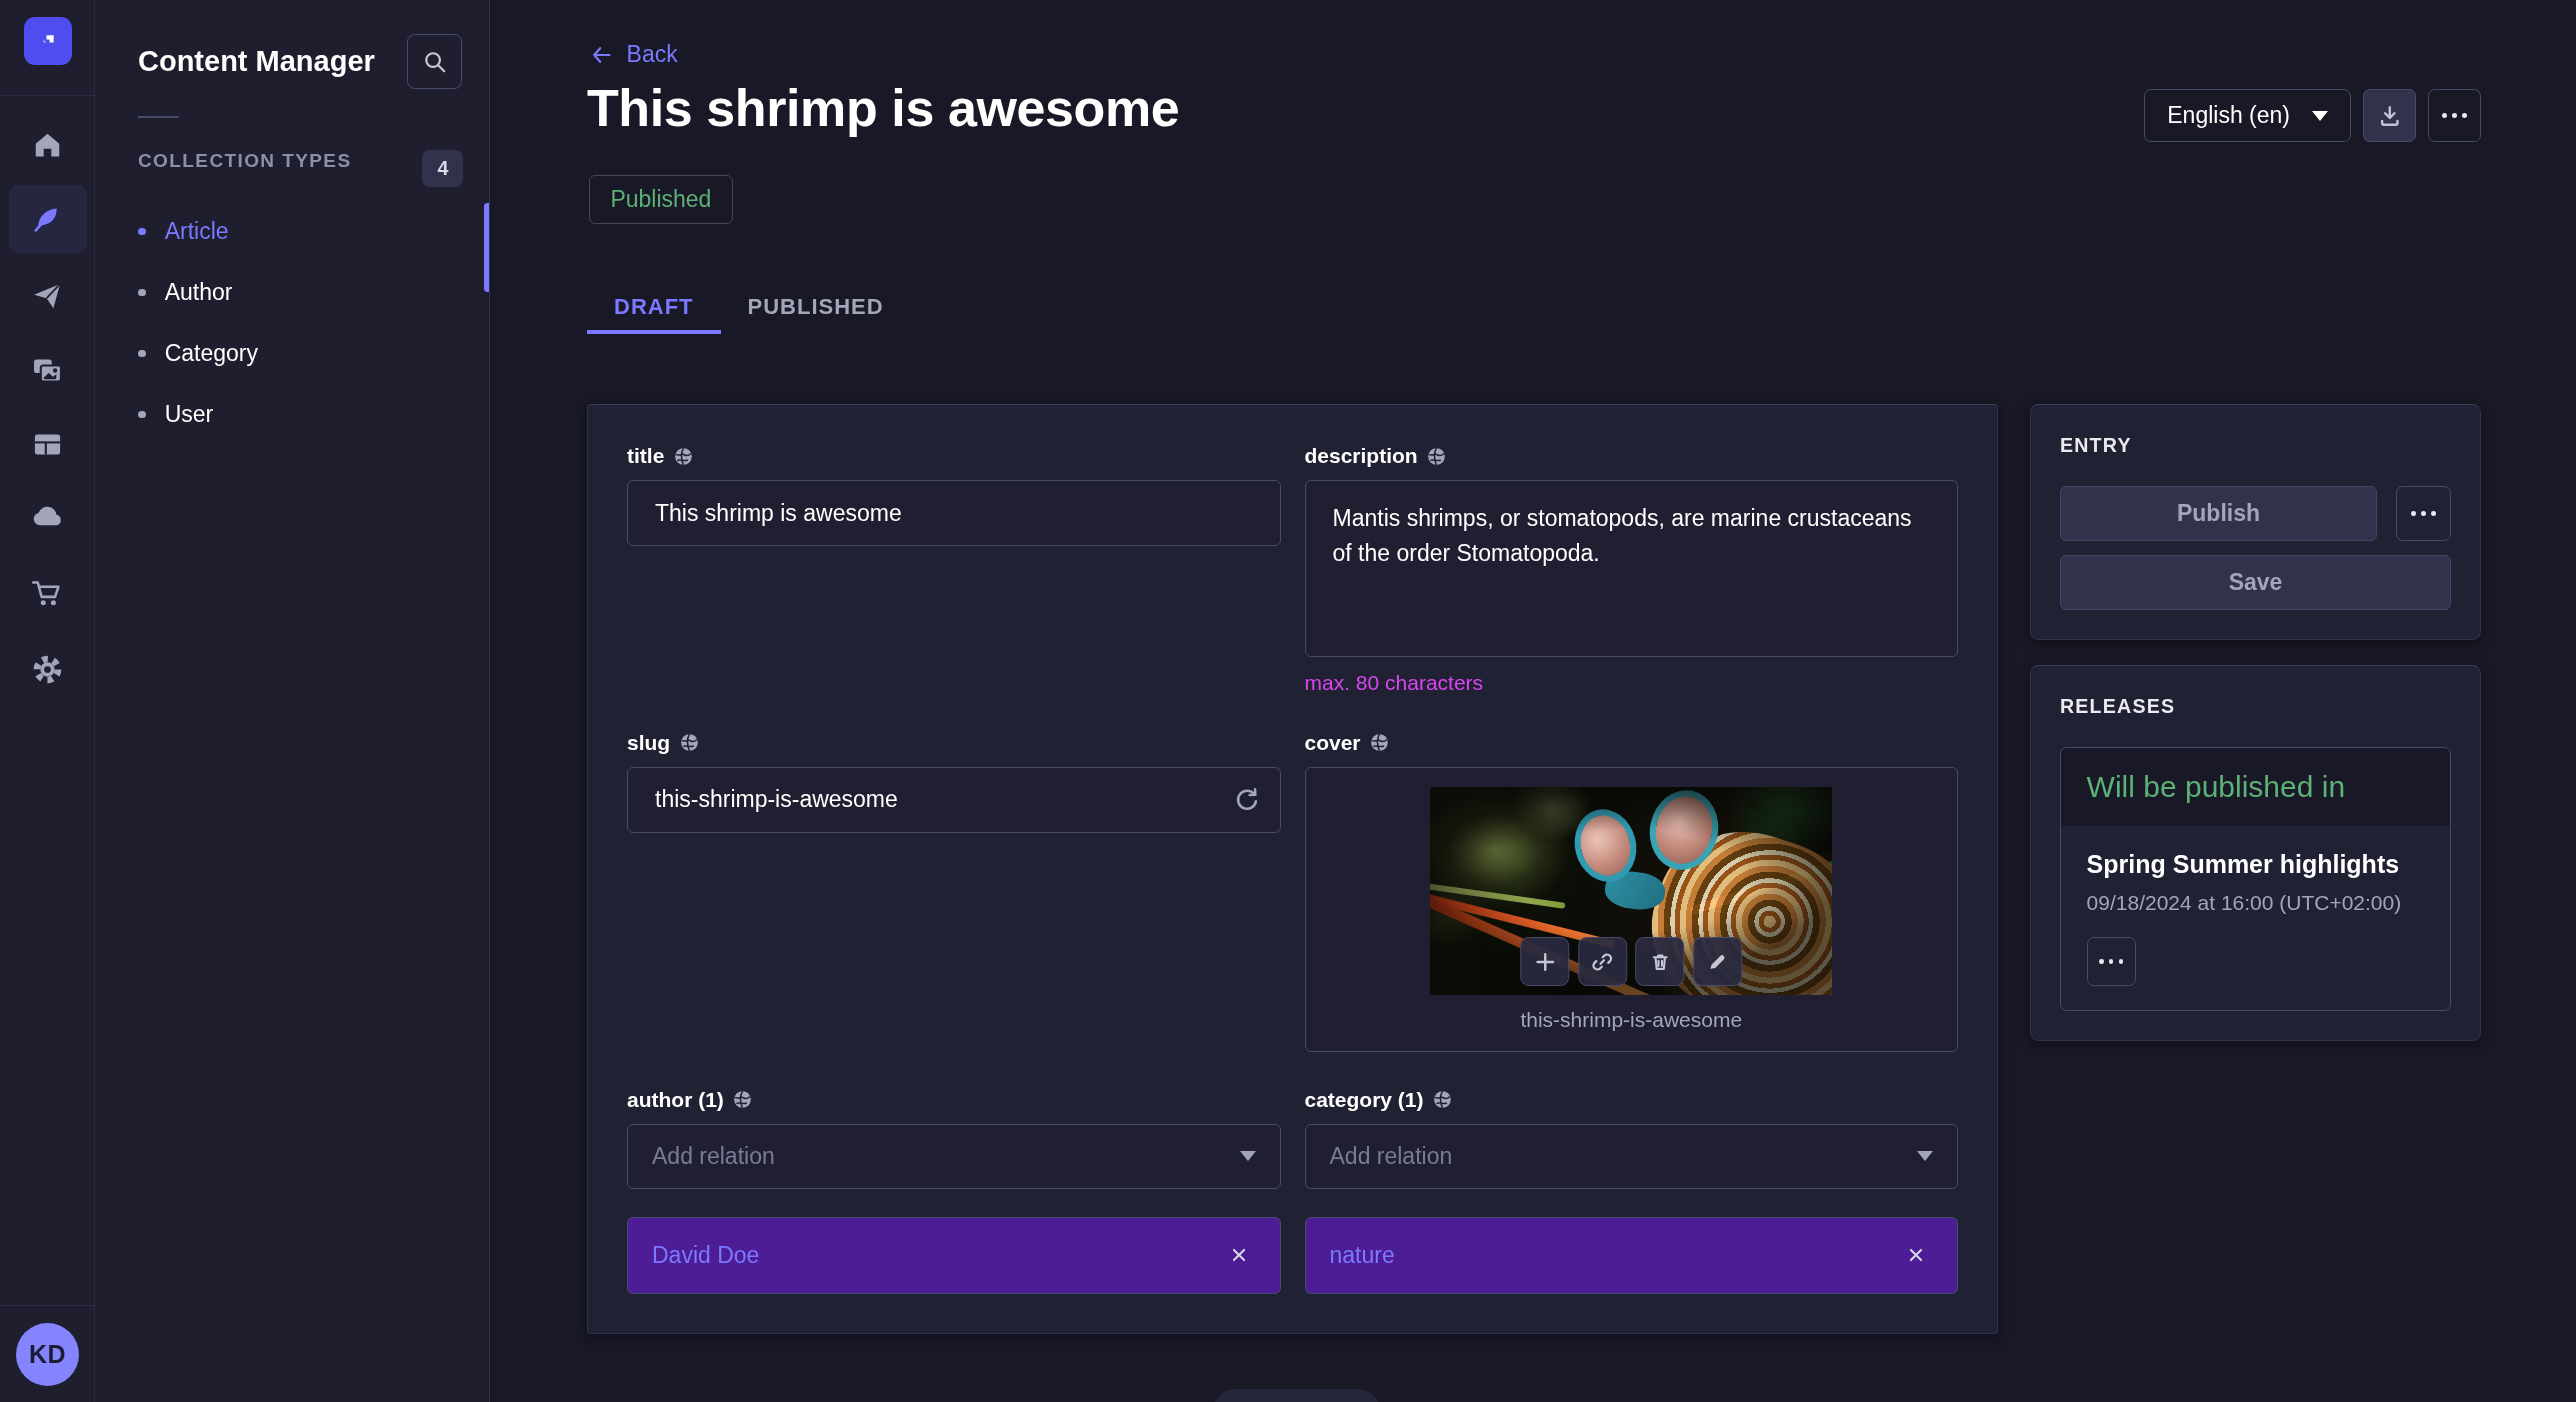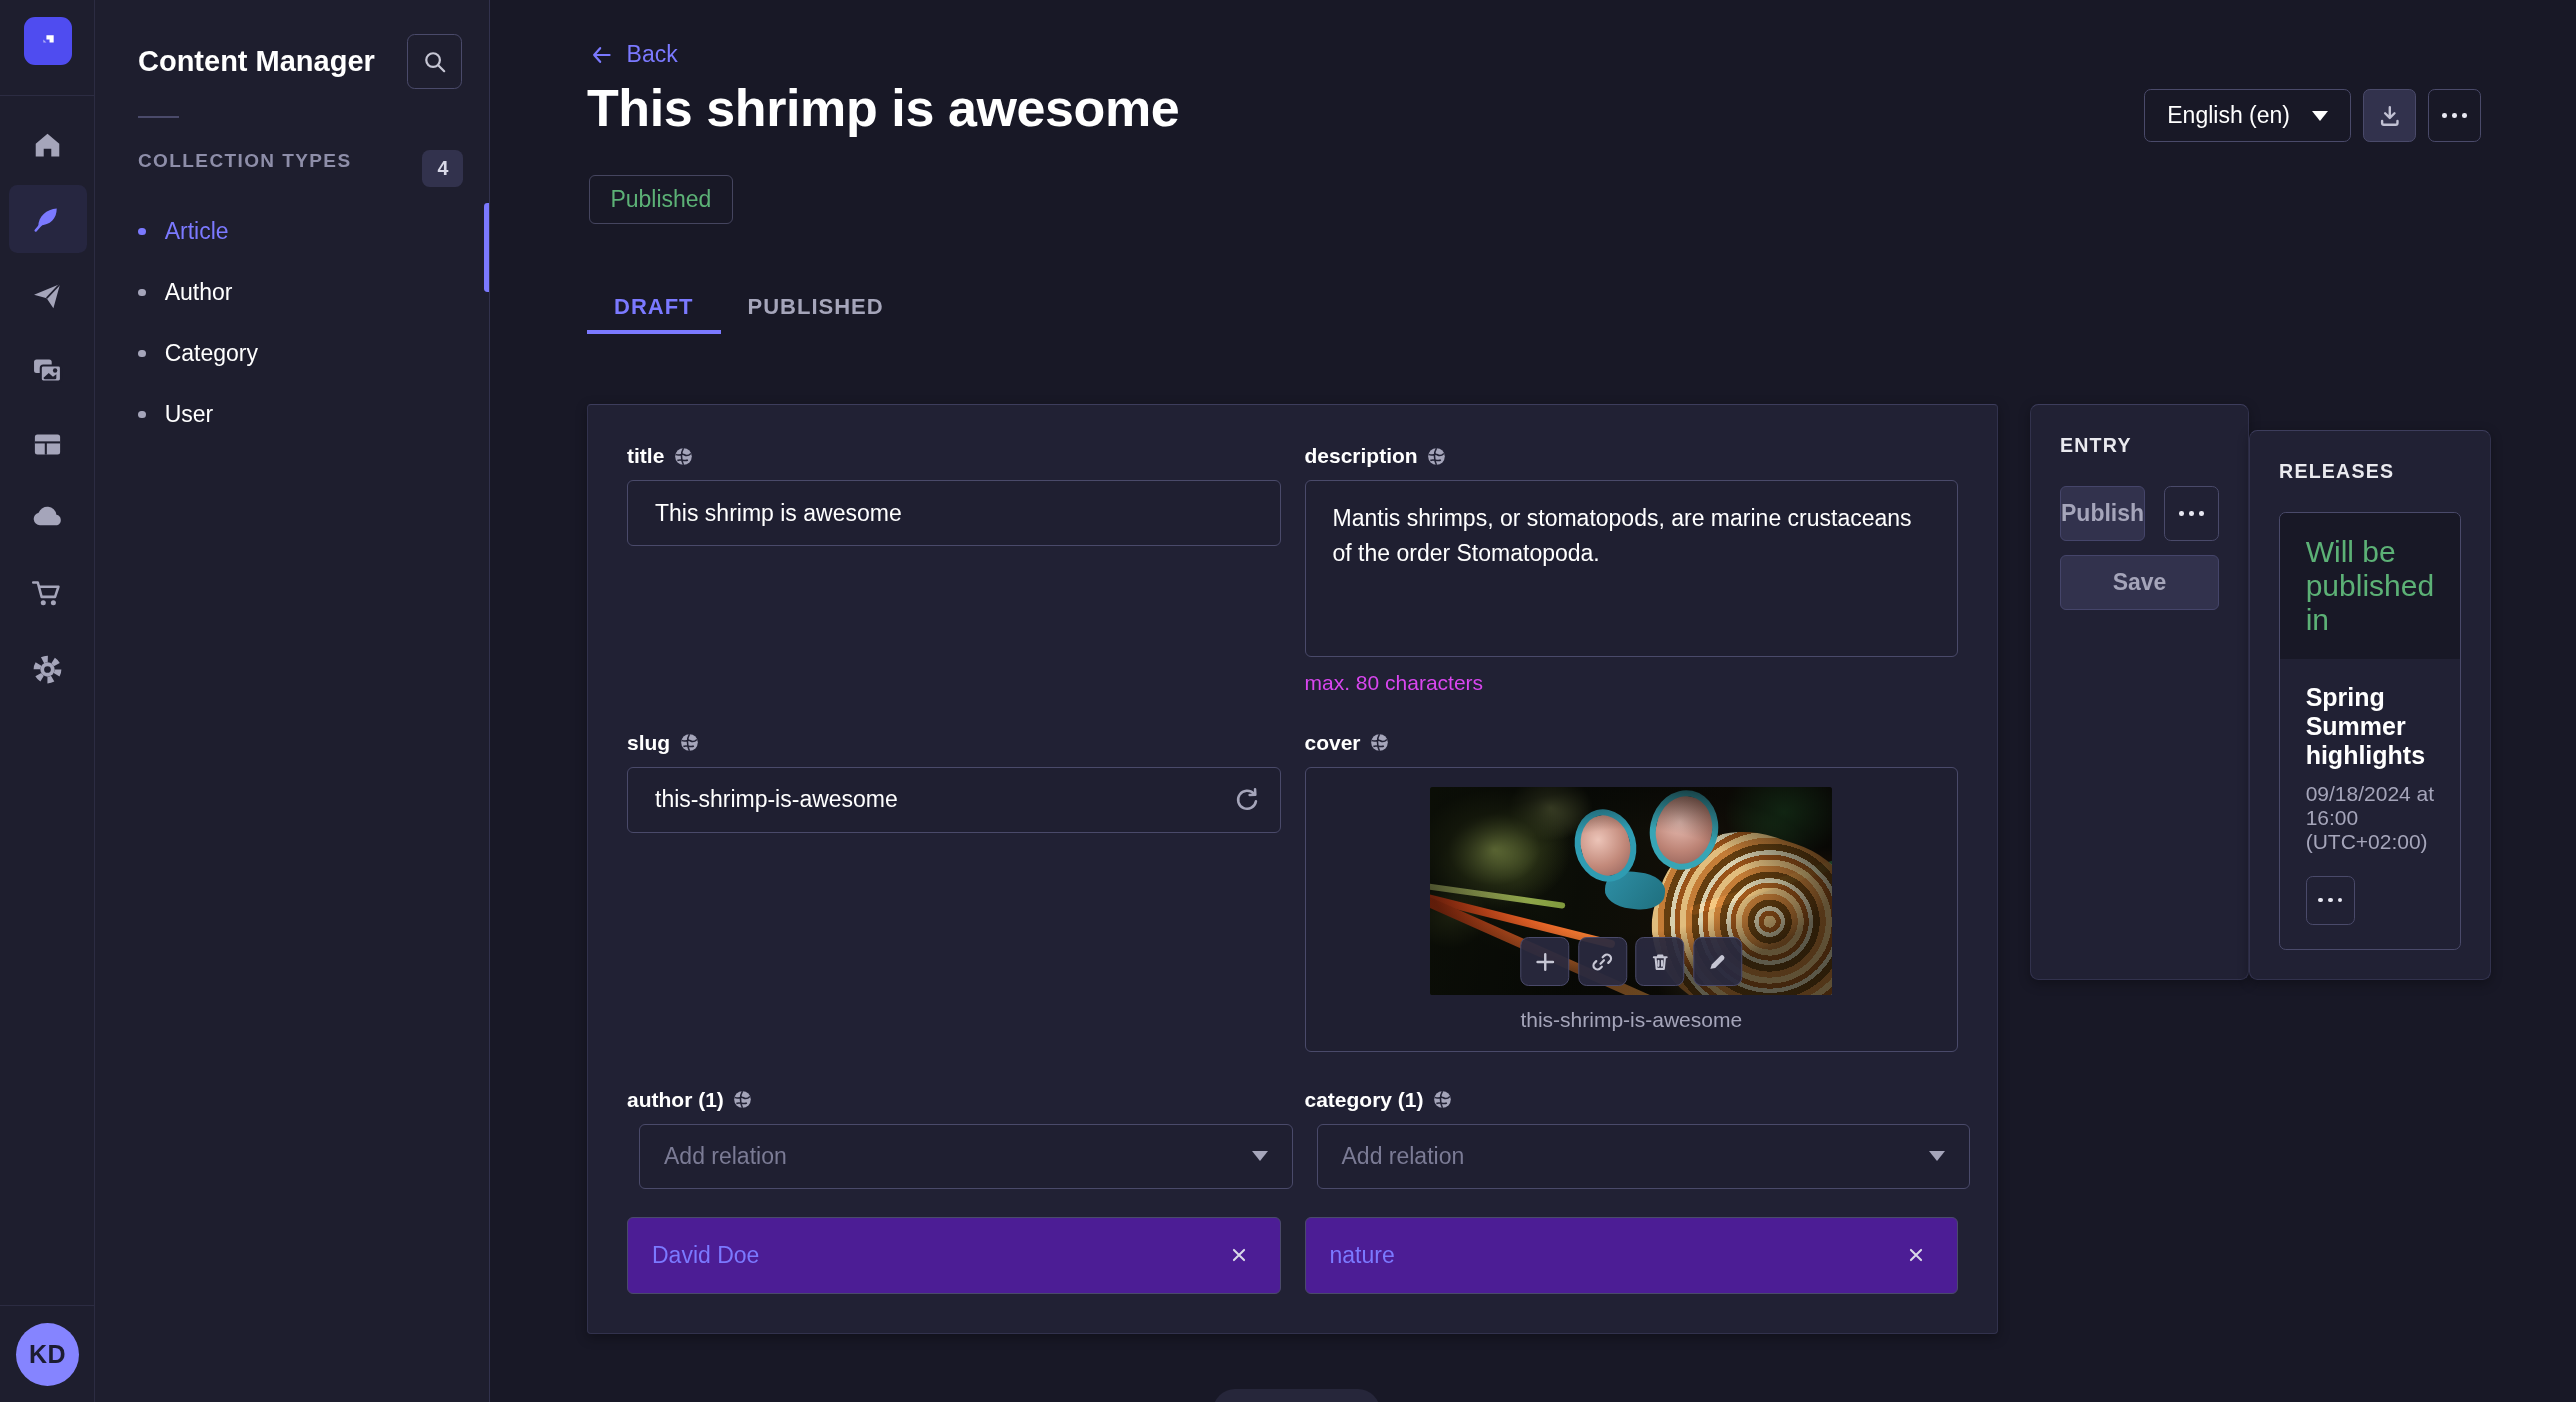--- a/index.html
+++ b/index.html
@@ -109,29 +109,29 @@
     background:linear-gradient(90deg,#ff7a2a,#2f8f5a); transform:rotate(-18deg);}
   .bodytex{ position:absolute; right:-29px; top:49px; width:208px; height:182px; border-radius:45%;
     transform:rotate(18deg); opacity:.9;
     background:repeating-radial-gradient(circle at 55% 45%, #f8d08a 0 6px, #a85a1a 6px 11px, #efe6c2 11px 15.3px, #6d4310 15.3px 22px, #d8893c 22px 28px);}
   .cover-vig{ position:absolute; inset:0; background:radial-gradient(closest-side at 50% 45%, transparent 55%, rgba(5,6,4,.6));}
   .cover-toolbar{ position:absolute; left:50%; transform:translateX(-50%); bottom:8.5px; display:flex; gap:8.5px;}
   .cv-btn{ width:49px; height:49px; border-radius:8.5px; background:rgba(42,42,64,.93); border:0.9px solid #4a4a6a;
     display:flex; align-items:center; justify-content:center; cursor:pointer;}
   .caption{ margin-top:13.6px; font-size:21px; color:#a5a5ba;}
   .rel-select{ width:100%; height:65px; border:0.9px solid #4a4a6a; border-radius:6px; background:#1f1f31;
-    display:flex; align-items:center; justify-content:space-between; padding:0 24px; cursor:pointer;margin-left:12px;}
+    display:flex; align-items:center; justify-content:space-between; padding:0 24px; cursor:pointer;}
   .rel-select .ph{ font-size:23px; color:#7b7b95;}
   .tri.grey{ border-top-color:#a5a5ba;}
   .rel-item{ margin-top:28px; width:100%; height:77px; border:0.9px solid #4a4a6a; border-radius:6px; background:#4c1d95;
     display:flex; align-items:center; justify-content:space-between; padding:0 24px;}
   .rel-link{ font-size:23px; color:#7b79ff; cursor:pointer;}
   .x-btn{ background:none; border:none; cursor:pointer; display:flex; align-items:center; justify-content:center; width:34px; height:34px;}
   
-  .side{ width:451px; display:flex; flex-direction:row;}
+  .side{ width:451px; display:flex; flex-direction:column;}
   .side-panel{ background:#212134; border:0.9px solid #32324d; border-top-color:#3d3d5c; border-radius:8.5px;
     padding:29px; box-shadow:0 3.4px 12px rgba(0,0,0,.3);}
   .panel-title{ font-size:19.6px; font-weight:700; letter-spacing:1.2px; color:#eaeaef;}
   .entry-row{ margin-top:29px; display:flex; gap:19px; align-items:center;}
   .btn-soft{ flex:1; height:55px; border-radius:6px; background:#32324d; border:0.9px solid #45456a;
     color:#a5a5ba; font-size:23px; font-weight:600; cursor:pointer; font-family:"Liberation Sans",sans-serif;}
   .save-btn{ margin-top:13.6px; width:100%;}
   .releases-panel{ margin-top:25.6px;}
   .release-card{ margin-top:29px; border:0.9px solid #4a4a6a; border-radius:6.8px; overflow:hidden;}
   .release-head{ background:#181826; padding:22px 25.6px; font-size:30px; color:#5cb176;}

